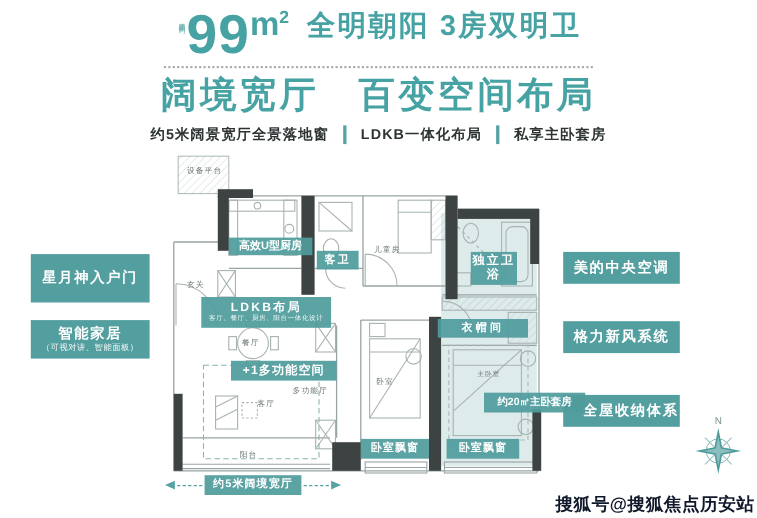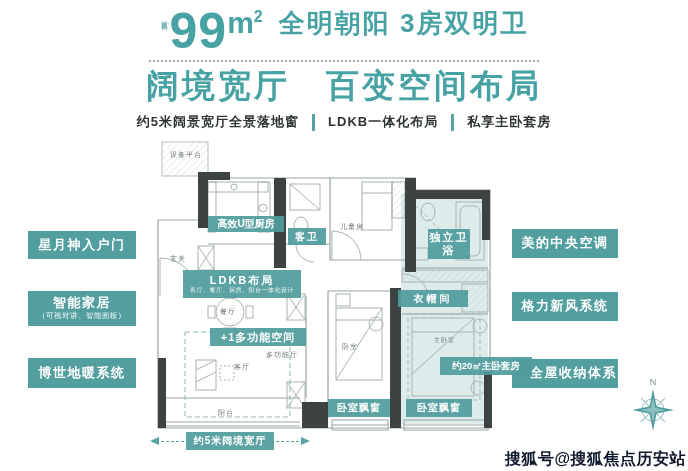--- a/index.html
+++ b/index.html
@@ -59,29 +59,26 @@
     <div class="big-title">阔境宽厅　百变空间布局</div>
     <div class="feat-row">
       <span class="feat">约5米阔景宽厅全景落地窗</span>
       <span class="fsep"></span>
       <span class="feat">LDKB一体化布局</span>
       <span class="fsep"></span>
       <span class="feat">私享主卧套房</span>
     </div>
   </div>
 
-  <div class="tagbox" style="left:28px;top:231px;width:108px;height:28px;">
+  <div class="tagbox" style="left:28px;top:231px;width:108px;height:44px;font-family:Liberation Mono, monospace;">
     <div class="t1">星月神入户门</div>
   </div>
   <div class="tagbox" style="left:28px;top:291px;width:108px;height:35px;">
     <div class="t1">智能家居</div>
     <div class="t2">（可视对讲、智能面板）</div>
-  </div>
-  <div class="tagbox" style="left:28px;top:358px;width:108px;height:30px;">
-    <div class="t1">博世地暖系统</div>
   </div>
 
   <div class="tagbox" style="left:512px;top:229px;width:106px;height:29px;">
     <div class="t1">美的中央空调</div>
   </div>
   <div class="tagbox" style="left:512px;top:292px;width:106px;height:29px;">
     <div class="t1">格力新风系统</div>
   </div>
   <div class="tagbox" style="left:512px;top:359px;width:106px;height:29px;padding-left:17px;">
     <div class="t1">全屋收纳体系</div>
@@ -221,21 +218,21 @@
     <div class="ptag" style="left:278px;top:93px;width:42px;height:30px;font-size:11px;letter-spacing:2px;align-items:center;">
         <span>独立卫浴</span>
       </div>
     <div class="ptag" style="left:33px;top:134px;width:118px;height:28px;font-size:11px;letter-spacing:2px;">
       <span>LDKB布局</span>
       <span class="sub">客厅、餐厅、厨房、阳台一体化设计</span>
     </div>
     <div class="ptag" style="left:60px;top:192px;width:96px;height:18px;font-size:11px;letter-spacing:1px;">
         <span>+1多功能空间</span>
       </div>
-    <div class="ptag" style="left:248px;top:154px;width:70px;height:17px;font-size:10px;letter-spacing:3px;">
+    <div class="ptag" style="left:248px;top:154px;width:82px;height:17px;font-size:10px;letter-spacing:3px;">
         <span>衣帽间</span>
       </div>
     <div class="ptag" style="left:243px;top:221px;width:92px;height:18px;font-size:9.5px;margin-left:47px;">
         <span>约20㎡主卧套房</span>
       </div>
     <div class="ptag" style="left:178px;top:263px;width:62px;height:18px;font-size:10px;letter-spacing:1px;">
         <span>卧室飘窗</span>
       </div>
     <div class="ptag" style="left:256px;top:263px;width:66px;height:18px;font-size:10px;letter-spacing:1px;">
         <span>卧室飘窗</span>

